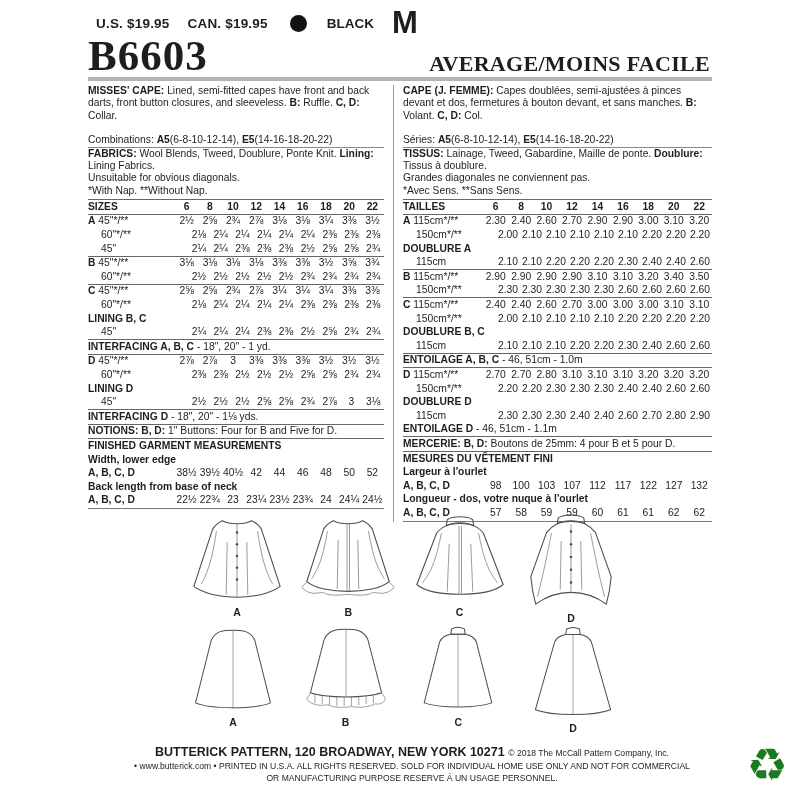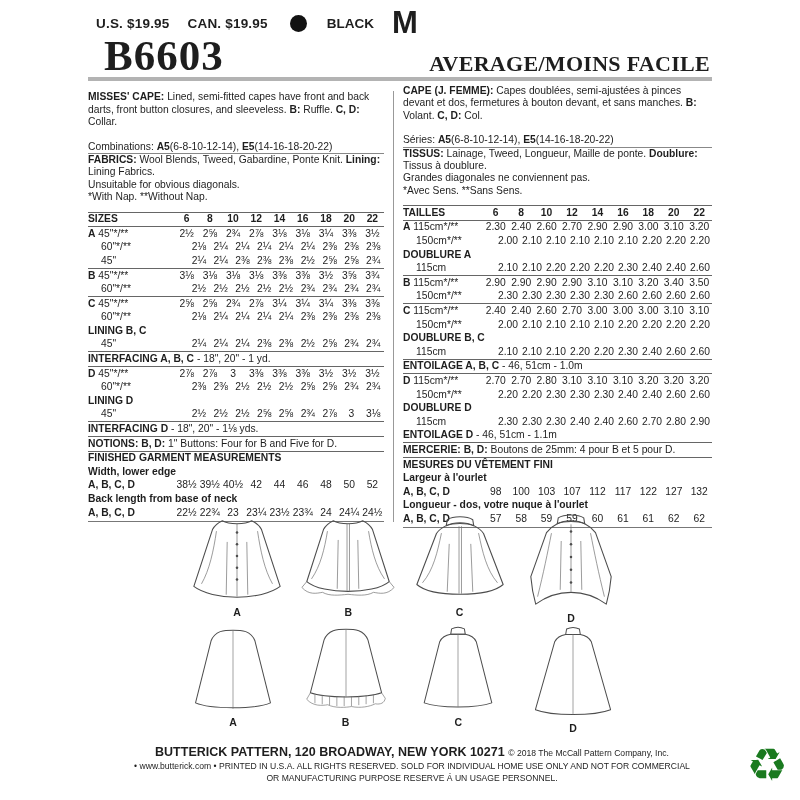--- a/index.html
+++ b/index.html
@@ -6,37 +6,37 @@
   .page{position:relative;width:800px;height:800px;background:#ffffff;overflow:hidden;
         font-family:"Liberation Sans",sans-serif;color:#1e1e1e;}
   .b{font-weight:bold;}
 
   
   .price-row{position:absolute;left:96px;top:10px;display:flex;align-items:center;gap:18px;}
   .price{font-weight:bold;font-size:13.5px;letter-spacing:0.2px;white-space:nowrap;}
   .dot{width:17px;height:17px;border-radius:50%;background:#121212;margin-left:4px;}
   .color-label{font-weight:bold;font-size:13.5px;margin-left:2px;}
   .size-letter{font-weight:bold;font-size:31px;line-height:26px;}
-  .pattern-number{position:absolute;left:104px;top:31px;font-family:"Liberation Serif","DejaVu Serif",serif;
+  .pattern-number{position:absolute;left:88px;top:31px;font-family:"Liberation Serif","DejaVu Serif",serif;
         font-weight:bold;font-size:43px;letter-spacing:1px;}
   .difficulty{position:absolute;left:150px;top:51px;width:560px;text-align:right;
         font-family:"Liberation Serif","DejaVu Serif",serif;font-weight:bold;font-size:22px;letter-spacing:0.3px;}
   .gray-rule{position:absolute;left:88px;top:77px;width:624px;height:4px;background:#b3b3b3;}
 
   
-  .columns{position:absolute;left:88px;top:85px;width:624px;display:flex;font-size:10.3px;line-height:12.4px;align-items:center;}
+  .columns{position:absolute;left:88px;top:85px;width:624px;display:flex;font-size:10.3px;line-height:12.4px;}
   .col-left{width:306px;flex:0 0 306px;padding-right:9px;border-right:1px solid #999;box-sizing:border-box;}
   .col-right{flex:1;padding-left:9px;}
   .para{margin:0;}
   .gap-top{margin-top:12px;}
   .p-rule{border-bottom:1px solid #888;}
   .endrule{border-bottom:1px solid #777;margin-top:1px;}
 
   
-  .ytable{margin-top:8px;}
+  .ytable{margin-top:2px;}
   .trow{display:flex;align-items:center;height:13.6px;white-space:nowrap;font-size:10.3px;}
   .t-h,.t-s{font-weight:bold;}
   .tlabel{flex:0 0 87px;overflow:visible;}
   .col-right .tlabel{flex:0 0 80px;}
   .t-s .tlabel,.t-f .tlabel{flex:1 1 auto;}
   .tcell{flex:1 1 0;text-align:center;}
   .i .tlabel{padding-left:13px;}
   .lt{border-top:1px solid #666;}
   .lb{border-bottom:1px solid #666;}
 
@@ -72,21 +72,21 @@
     <span class="size-letter">M</span>
   </div>
   <div class="pattern-number">B6603</div>
   <div class="difficulty">AVERAGE/MOINS FACILE</div>
   <div class="gray-rule"></div>
 
   <div class="columns">
     <div class="col-left">
       <p class="para"><span class="b">MISSES' CAPE:</span><span> Lined, semi-fitted capes have front and back darts, front button closures, and sleeveless. </span><span class="b">B:</span><span> Ruffle. </span><span class="b">C, D:</span><span> Collar.</span></p>
       <p class="para gap-top p-rule"><span>Combinations: </span><span class="b">A5</span><span>(6-8-10-12-14), </span><span class="b">E5</span><span>(14-16-18-20-22)</span></p>
-      <p class="para"><span class="b">FABRICS:</span><span> Wool Blends, Tweed, Gabardine, Ponte Knit. </span><span class="b">Lining:</span><span> Lining Fabrics.</span></p>
+      <p class="para"><span class="b">FABRICS:</span><span> Wool Blends, Tweed, Doublure, Ponte Knit. </span><span class="b">Lining:</span><span> Lining Fabrics.</span></p>
       <p class="para"><span>Unsuitable for obvious diagonals.</span></p>
       <p class="para"><span>*With Nap. **Without Nap.</span></p>
       <div class="ytable">
           <div class="trow t-h lt lb">
             <div class="tlabel"><span class="b">SIZES</span></div>
             <div class="tcell">6</div>
             <div class="tcell">8</div>
             <div class="tcell">10</div>
             <div class="tcell">12</div>
             <div class="tcell">14</div>
@@ -274,21 +274,21 @@
             <div class="tcell">24</div>
             <div class="tcell">24¼</div>
             <div class="tcell">24½</div>
           </div>
         </div>
       <div class="endrule"></div>
     </div>
     <div class="col-right">
       <p class="para"><span class="b">CAPE (J. FEMME):</span><span> Capes doublées, semi-ajustées à pinces devant et dos, fermetures à bouton devant, et sans manches. </span><span class="b">B:</span><span> Volant. </span><span class="b">C, D:</span><span> Col.</span></p>
       <p class="para gap-top p-rule"><span>Séries: </span><span class="b">A5</span><span>(6-8-10-12-14), </span><span class="b">E5</span><span>(14-16-18-20-22)</span></p>
-      <p class="para"><span class="b">TISSUS:</span><span> Lainage, Tweed, Longueur, Maille de ponte. </span><span class="b">Doublure:</span><span> Tissus à doublure.</span></p>
+      <p class="para"><span class="b">TISSUS:</span><span> Lainage, Tweed, Gabardine, Maille de ponte. </span><span class="b">Doublure:</span><span> Tissus à doublure.</span></p>
       <p class="para"><span>Grandes diagonales ne conviennent pas.</span></p>
       <p class="para"><span>*Avec Sens. **Sans Sens.</span></p>
       <div class="ytable">
           <div class="trow t-h lt lb">
             <div class="tlabel"><span class="b">TAILLES</span></div>
             <div class="tcell">6</div>
             <div class="tcell">8</div>
             <div class="tcell">10</div>
             <div class="tcell">12</div>
             <div class="tcell">14</div>

